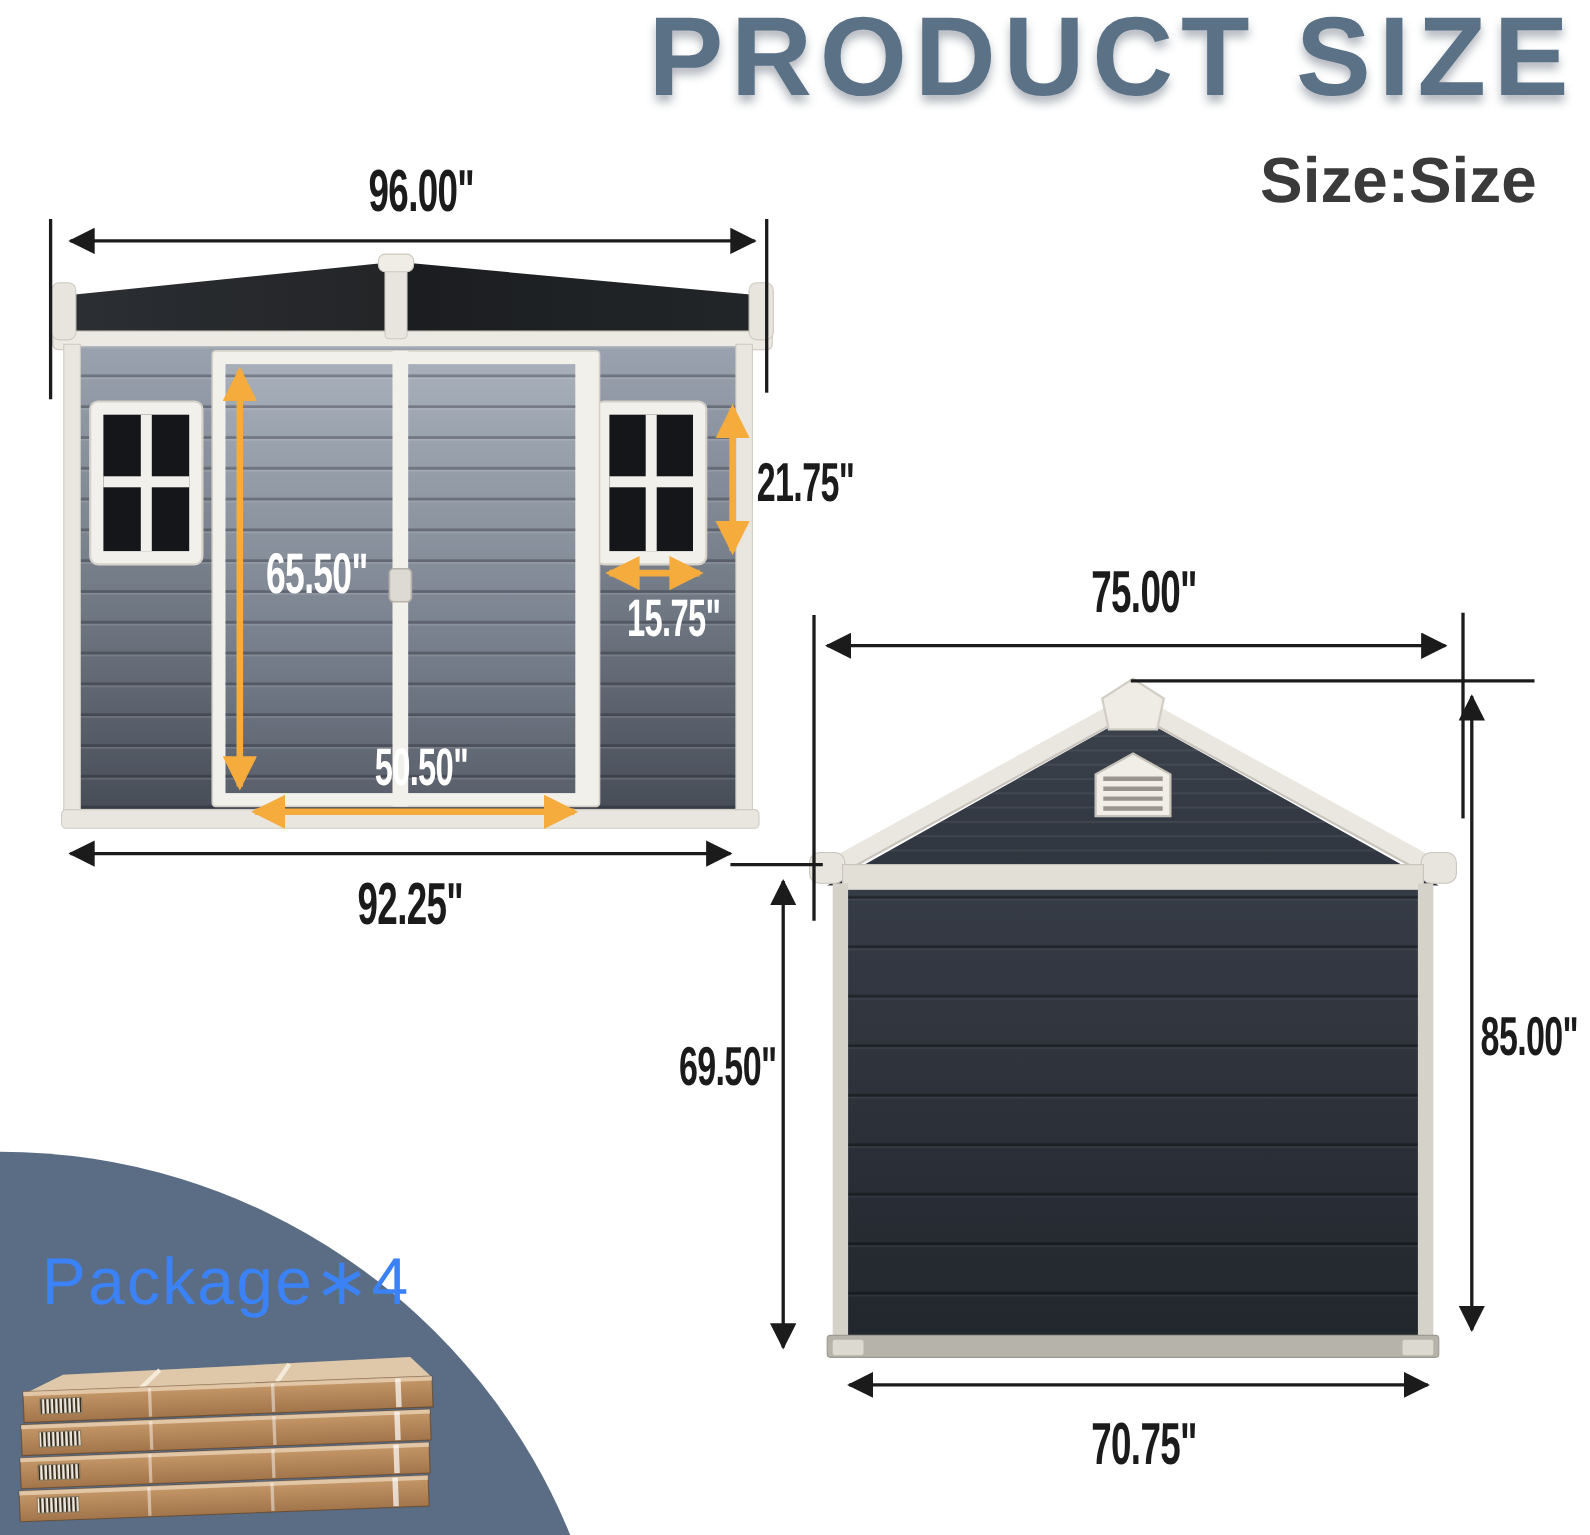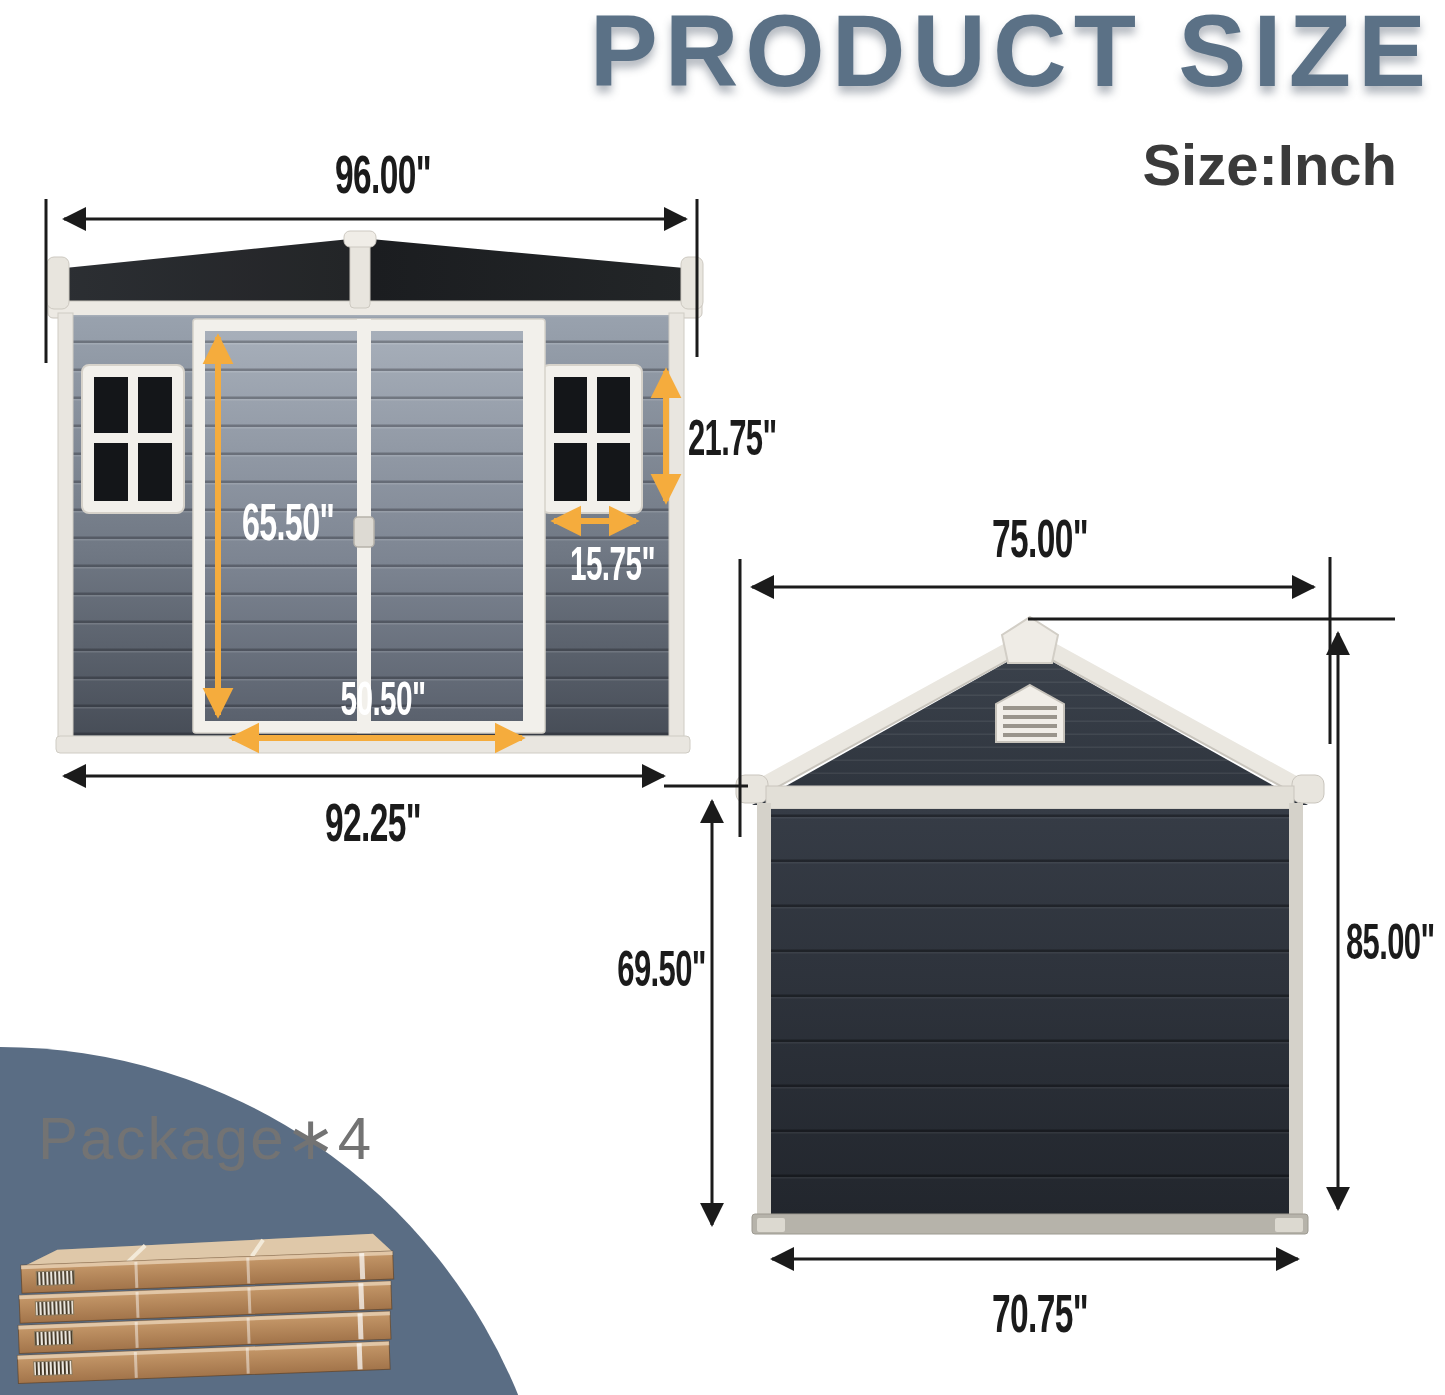--- a/index.html
+++ b/index.html
@@ -24,22 +24,22 @@
     font-size:58px;font-weight:700;color:#3a3a3a;letter-spacing:0px;
   }
   .dim{
     font-weight:700;color:#1b1b1b;letter-spacing:-1px;
   }
   .dim.white{color:#ffffff;}
   .dim.c{transform:translate(-50%,-50%) scaleX(0.62);}
   .dim.lft{transform:translate(0,-50%) scaleX(0.62);transform-origin:left center;}
   .dim.rgt{transform:translate(0,-50%) scaleX(0.62);transform-origin:right center;}
   .pkg-label{
-    left:38px;top:1096px;
-    font-size:60px;font-weight:400;color:#737373;letter-spacing:2px;
+    left:38px;top:1122px;
+    font-size:60px;font-weight:400;color:#3b82f6;letter-spacing:2px;
   }
 </style>
 </head>
 <body>
 
 <div id="canvas">
 
   <svg id="scene" width="1445" height="1395" viewBox="0 0 1445 1395">
     <defs>
       <marker id="ab" viewBox="0 0 10 10" refX="9.2" refY="5" markerWidth="8" markerHeight="8" orient="auto-start-reverse">
@@ -244,21 +244,21 @@
           <rect x="34" y="1355" width="38" height="14" fill="url(#bc)" stroke="#8d7a5c" stroke-width="1"></rect>
           <line x1="136" y1="1349" x2="136" y2="1375" stroke="rgba(255,255,255,0.45)" stroke-width="3"></line>
           <line x1="248" y1="1349" x2="248" y2="1375" stroke="rgba(255,255,255,0.45)" stroke-width="3"></line>
           <line x1="360" y1="1349" x2="360" y2="1375" stroke="rgba(255,255,255,0.7)" stroke-width="5"></line>
         </g>
       </g>
     </g>
   </svg>
 
   <div class="txt page-title">PRODUCT SIZE</div>
-  <div class="txt page-subtitle">Size:Inch</div>
+  <div class="txt page-subtitle">Size:Size</div>
 
   <div class="txt dim c" style="left:383px;top:167px;font-size:54px;">96.00"</div>
   <div class="txt dim white c" style="left:288px;top:515px;font-size:52px;">65.50"</div>
   <div class="txt dim lft" style="left:688px;top:431px;font-size:50px;">21.75"</div>
   <div class="txt dim white rgt" style="right:790px;top:556px;font-size:48px;">15.75"</div>
   <div class="txt dim white c" style="left:383px;top:691px;font-size:48px;">50.50"</div>
   <div class="txt dim c" style="left:373px;top:815px;font-size:54px;">92.25"</div>
 
   <div class="txt dim c" style="left:1040px;top:531px;font-size:54px;">75.00"</div>
   <div class="txt dim rgt" style="right:739px;top:962px;font-size:50px;">69.50"</div>

